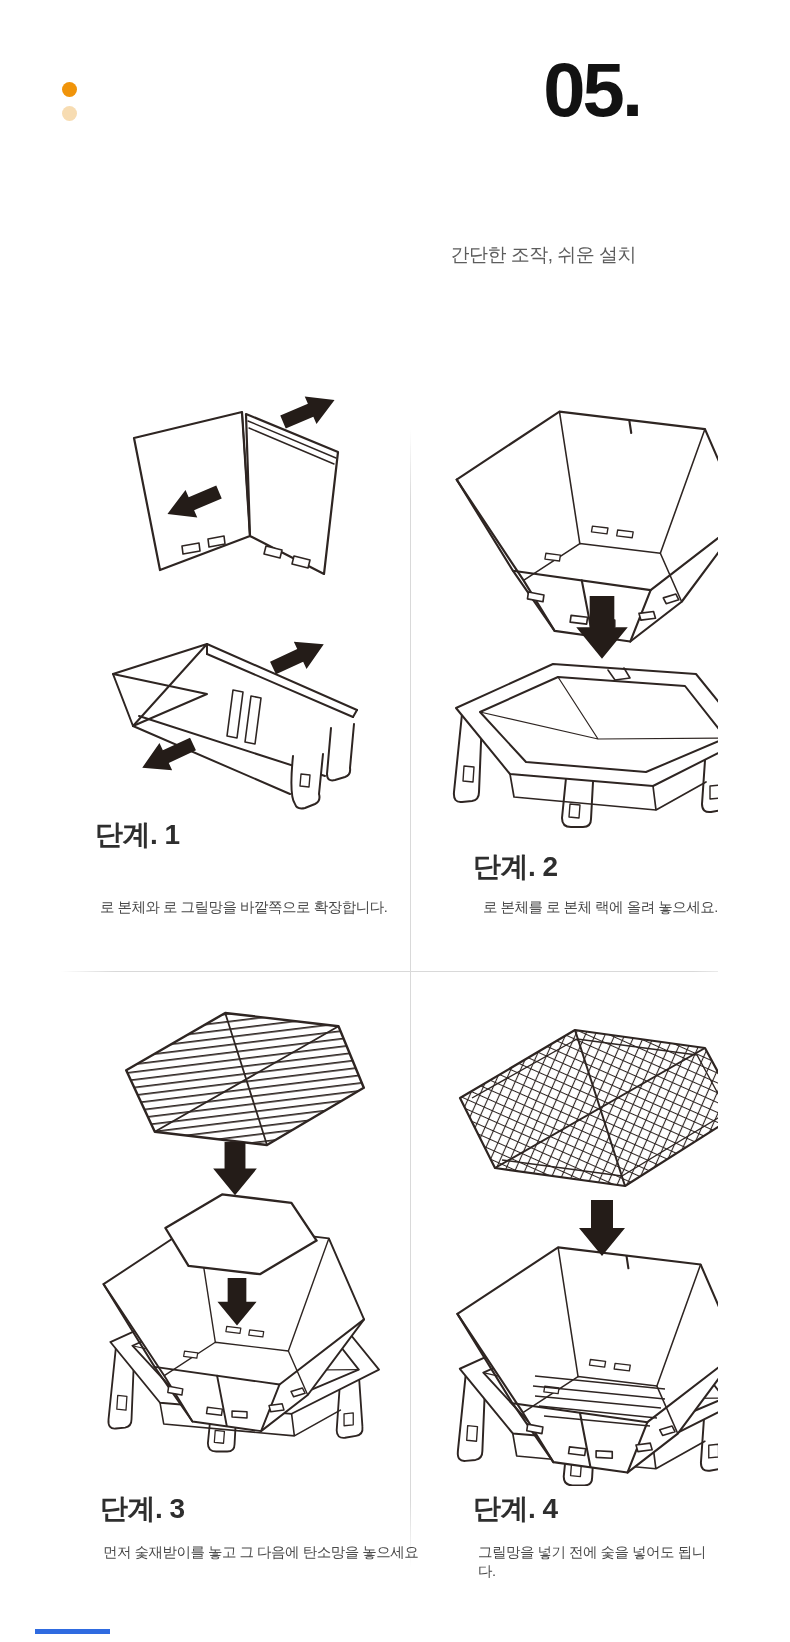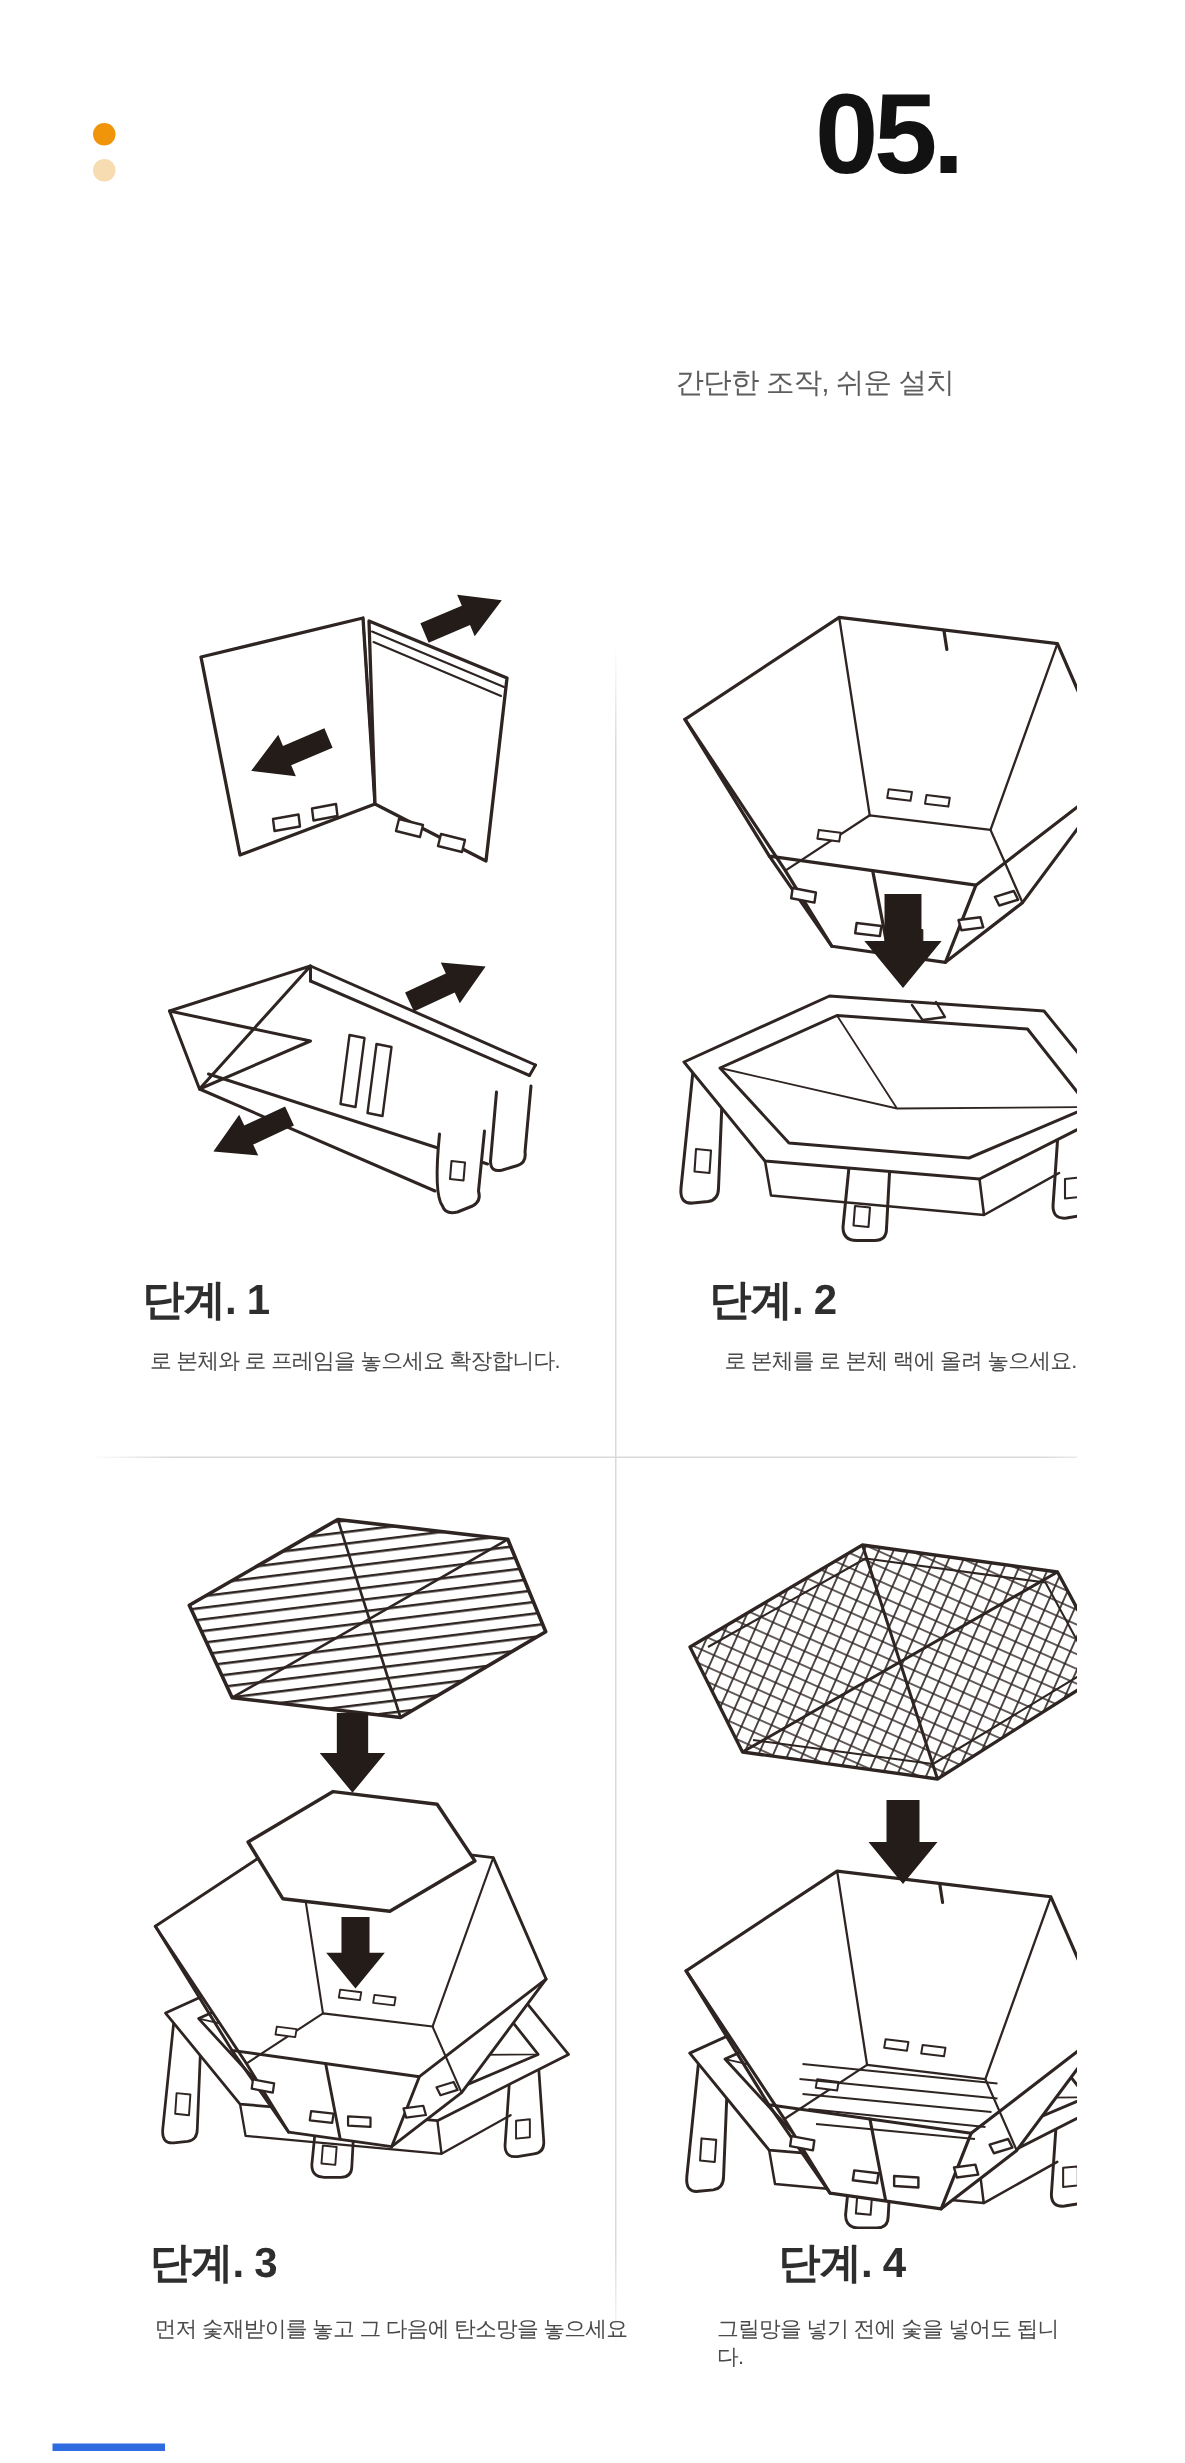--- a/index.html
+++ b/index.html
@@ -37,24 +37,24 @@
     left:410px;top:430px;width:1px;height:1138px;
     background:linear-gradient(to bottom, rgba(217,217,217,0), #d9d9d9 6%, #d9d9d9 94%, rgba(217,217,217,0));
   }
   .divider-h{
     top:971px;left:60px;width:688px;height:1px;
     background:linear-gradient(to right, rgba(217,217,217,0), #d9d9d9 8%, #d9d9d9 92%, rgba(217,217,217,0));
   }
   
   .step-label{font-size:28px;font-weight:700;color:#2e2e2e;letter-spacing:-0.5px;}
   .step-caption{font-size:14.5px;font-weight:400;color:#4a4a4a;letter-spacing:-0.5px;}
-  .lbl-1{left:95px;top:848px;}   .cap-1{left:100px;top:898px;}
+  .lbl-1{left:95px;top:816px;}   .cap-1{left:100px;top:898px;}
   .lbl-2{left:473px;top:848px;}  .cap-2{left:464px;top:898px;margin-left:19px;}
   .lbl-3{left:100px;top:1490px;} .cap-3{left:103px;top:1543px;}
-  .lbl-4{left:473px;top:1490px;margin-left:46px;} .cap-4{left:478px;top:1543px;}
+  .lbl-4{left:473px;top:1490px;} .cap-4{left:478px;top:1543px;}
   .illus{position:absolute;}
   .bottom-bar{
     left:35px;top:1629px;width:75px;height:5px;background:#2F6BE0;
   }
 </style>
 </head>
 <body>
 
 <div class="page">
 
@@ -185,21 +185,21 @@
     <use href="#stand" transform="translate(12,300) scale(0.98)"></use>
     <use href="#fire-bowl" transform="translate(6,228) scale(0.95)"></use>
     <g stroke="#2E2522" stroke-width="1.3">
       <path d="M95,368 l130,13 M93,378 l132,13 M95,388 l126,12 M99,398 l118,12 M104,408 l106,10" fill="none"></path>
     </g>
     <use href="#mesh-grate" transform="translate(10,10)"></use>
     <use href="#down-arrow" transform="translate(162,192)"></use>
   </svg>
 
   <div class="abs step-label lbl-1">단계. 1</div>
-  <div class="abs step-caption cap-1">로 본체와 로 프레임을 놓으세요 확장합니다.</div>
+  <div class="abs step-caption cap-1">로 본체와 로 그릴망을 바깥쪽으로 확장합니다.</div>
 
   <div class="abs step-label lbl-2">단계. 2</div>
   <div class="abs step-caption cap-2">로 본체를 로 본체 랙에 올려 놓으세요.</div>
 
   <div class="abs step-label lbl-3">단계. 3</div>
   <div class="abs step-caption cap-3">먼저 숯재받이를 놓고 그 다음에 탄소망을 놓으세요</div>
 
   <div class="abs step-label lbl-4">단계. 4</div>
   <div class="abs step-caption cap-4">그릴망을 넣기 전에 숯을 넣어도 됩니다.</div>
 

